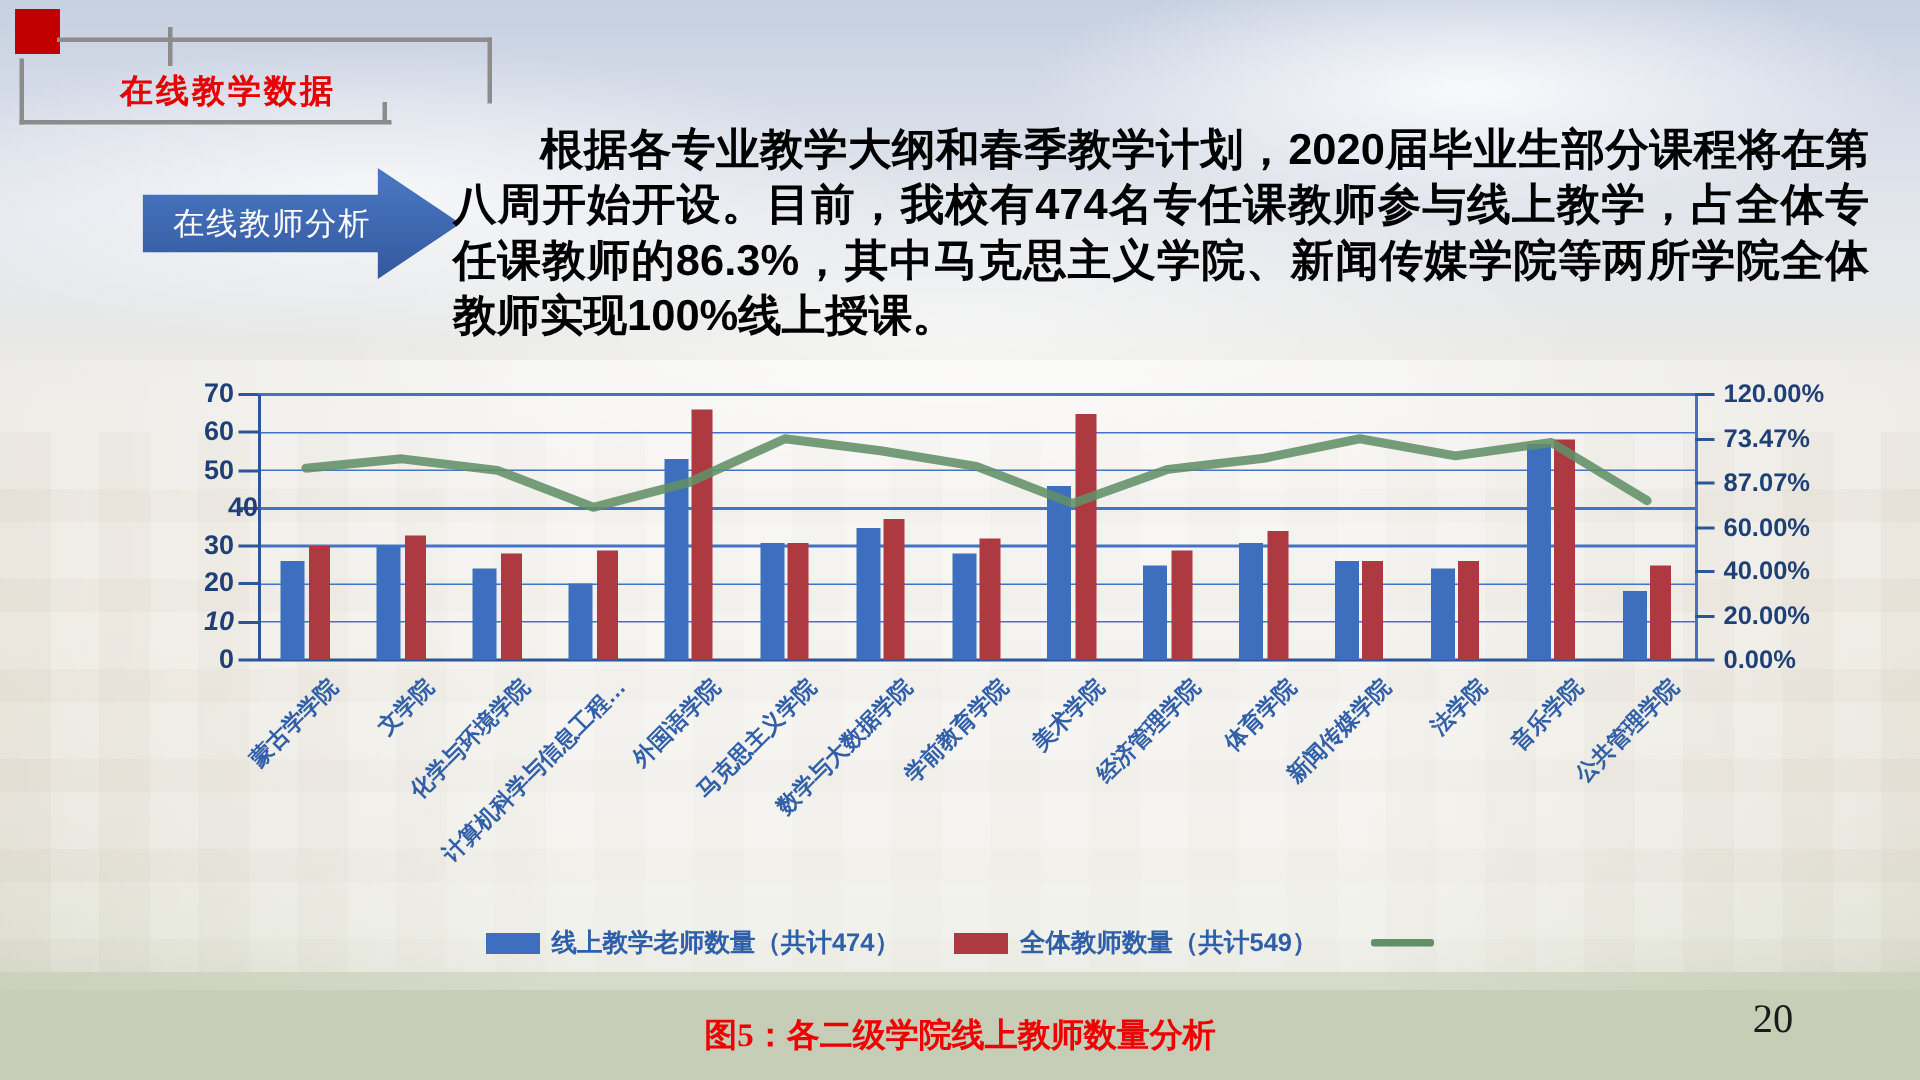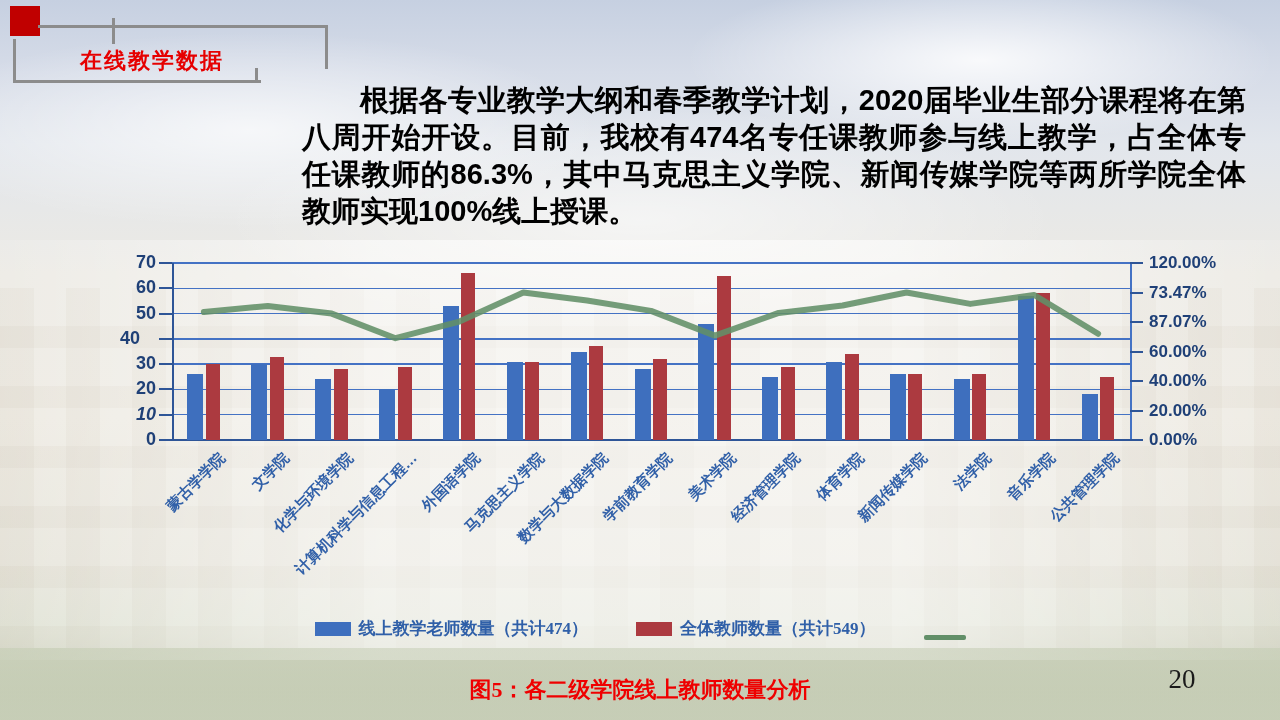--- a/index.html
+++ b/index.html
@@ -41,21 +41,21 @@
   
   #chart{position:absolute;inset:0;}
   .gridline{position:absolute;height:1.5px;background:#4472c4;}
   .axisline{position:absolute;background:#2e5597;}
   .tick{position:absolute;height:2px;background:#2e5597;}
   .yl{position:absolute;width:46px;text-align:right;font-size:18px;font-weight:bold;color:#1f4077;}
   .yr{position:absolute;width:90px;text-align:left;font-size:17px;font-weight:bold;color:#1f4077;}
   .bar{position:absolute;}
   .xlab{position:absolute;width:240px;text-align:right;font-size:15px;font-weight:bold;color:#3160a8;
     transform-origin:100% 0;transform:rotate(-45deg);white-space:nowrap;}
-  .legend{position:absolute;left:0;top:617px;width:1280px;display:flex;justify-content:center;align-items:flex-end;gap:48px;font-family:Liberation Serif, serif;}
+  .legend{position:absolute;left:0;top:617px;width:1280px;display:flex;justify-content:center;align-items:center;gap:36px;}
   .legend-item{display:flex;align-items:center;gap:8px;}
   .legend-swatch{display:inline-block;}
   .legend-text{font-size:17px;font-weight:bold;color:#2f5fa8;white-space:nowrap;}
 
   .caption{position:absolute;left:0;top:675px;width:1280px;text-align:center;
     font-family:"Liberation Serif","DejaVu Serif",serif;font-size:22px;font-weight:bold;color:#ef0000;}
   .page-number{position:absolute;left:1152px;top:664px;width:60px;text-align:center;
     font-family:"Liberation Serif","DejaVu Serif",serif;font-size:27px;color:#1a1a1a;}
   svg.lineplot{position:absolute;inset:0;pointer-events:none;}
 </style>
@@ -68,39 +68,42 @@
   <div class="bg-fade"></div>
   <div class="bg-trees"></div>
 
   <div class="red-square"></div>
   <div class="frame-top"></div>
   <div class="frame-outer"></div>
   <div class="frame-tick-v"></div>
   <div class="frame-tick-end"></div>
   <div class="slide-tag">在线教学数据</div>
 
+  <div class="arrow">
+    <div class="arrow-label">在线教师分析</div>
+  </div>
 
   <p class="body-text">根据各专业教学大纲和春季教学计划，2020届毕业生部分课程将在第八周开始开设。目前，我校有474名专任课教师参与线上教学，占全体专任课教师的86.3%，其中马克思主义学院、新闻传媒学院等两所学院全体教师实现100%线上授课。</p>
 
   <div id="chart">
       <div class="gridline" style="left: 172px; top: 439.25px; width: 958px; background: rgb(46, 85, 151); height: 2px;"></div>
       <div class="tick" style="left: 159px; top: 439px; width: 13px;"></div>
       <div class="yl" style="left: 110px; top: 429px;">0</div>
       <div class="gridline" style="left: 172px; top: 413.964px; width: 958px;"></div>
       <div class="tick" style="left: 159px; top: 413.714px; width: 13px;"></div>
       <div class="yl" style="left: 110px; top: 403.714px; font-style: italic;">10</div>
       <div class="gridline" style="left: 172px; top: 388.679px; width: 958px;"></div>
       <div class="tick" style="left: 159px; top: 388.429px; width: 13px;"></div>
       <div class="yl" style="left: 110px; top: 378.429px;">20</div>
       <div class="gridline" style="left: 172px; top: 363.393px; width: 958px;"></div>
       <div class="tick" style="left: 159px; top: 363.143px; width: 13px;"></div>
       <div class="yl" style="left: 110px; top: 353.143px;">30</div>
       <div class="gridline" style="left: 172px; top: 338.107px; width: 958px;"></div>
       <div class="tick" style="left: 159px; top: 337.857px; width: 13px;"></div>
-      <div class="yl" style="left: 94px; top: 327.857px;">40</div>
+      <div class="yl" style="left: 126px; top: 327.857px;">40</div>
       <div class="gridline" style="left: 172px; top: 312.821px; width: 958px;"></div>
       <div class="tick" style="left: 159px; top: 312.571px; width: 13px;"></div>
       <div class="yl" style="left: 110px; top: 302.571px;">50</div>
       <div class="gridline" style="left: 172px; top: 287.536px; width: 958px;"></div>
       <div class="tick" style="left: 159px; top: 287.286px; width: 13px;"></div>
       <div class="yl" style="left: 110px; top: 277.286px;">60</div>
       <div class="gridline" style="left: 172px; top: 262.25px; width: 958px;"></div>
       <div class="tick" style="left: 159px; top: 262px; width: 13px;"></div>
       <div class="yl" style="left: 110px; top: 252px;">70</div>
       <div class="axisline" style="left: 172px; top: 263px; width: 2px; height: 177px;"></div>

